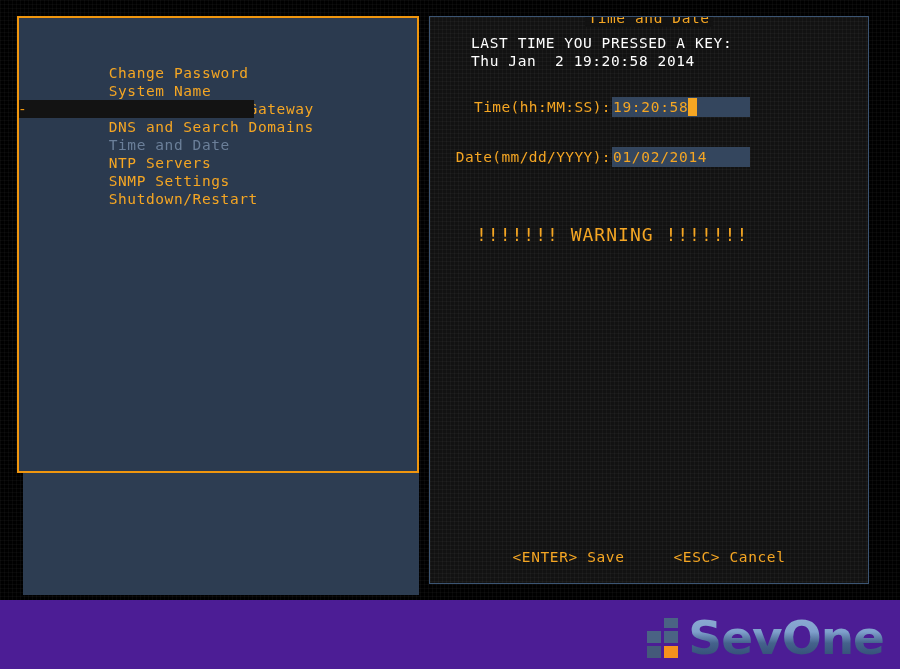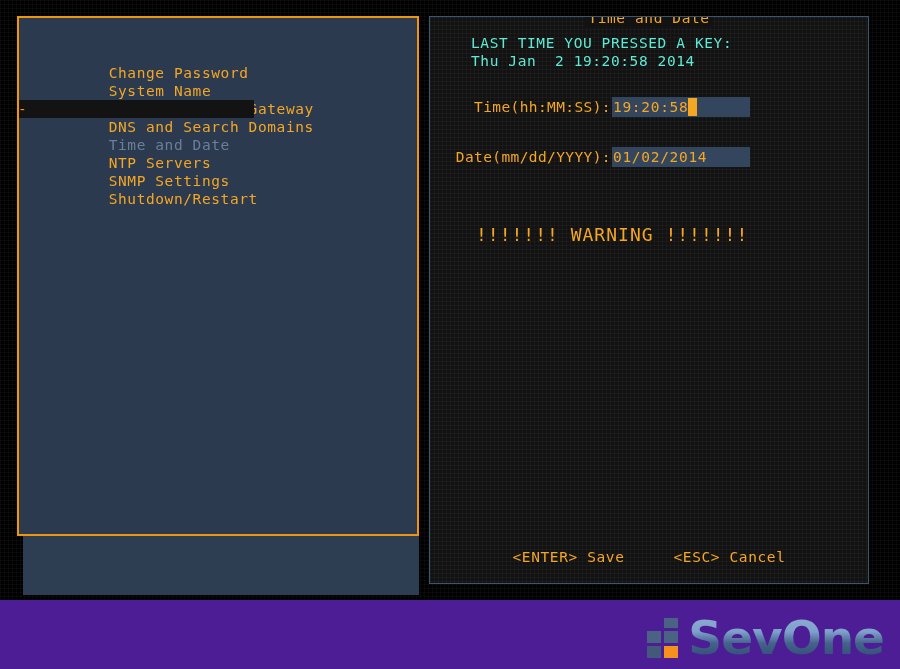--- a/index.html
+++ b/index.html
@@ -38,21 +38,21 @@
   
   #menu-shadow {
     position: absolute;
     left: 23px; top: 22px;
     width: 396px; height: 573px;
     background: #2d3d52;
   }
   #menu-panel {
     position: absolute;
     left: 17px; top: 16px;
-    width: 402px; height: 520px;
+    width: 402px; height: 457px;
     background: #2b3a4f;
     border: 2px solid #f0960e;
     box-sizing: border-box;
   }
   #menu-list {
     position: absolute;
     left: 0; top: 10px;
     width: 100%;
   }
   .menu-item {
@@ -103,21 +103,21 @@
     padding: 0 3px;
     color: #f5a623;
     font-size: 14.5px;
     line-height: 18px;
     letter-spacing: 0.6px;
     white-space: pre;
   }
 
   .form-line {
     position: absolute;
-    color: #5eead4;
+    color: #ffffff;
     font-size: 14.5px;
     line-height: 18px;
     letter-spacing: 0.6px;
     white-space: pre;
   }
   #last-key-label { left: 41px; top: 17px; }
   #last-key-value { left: 41px; top: 35px; }
 
   .field-row {
     position: absolute;

